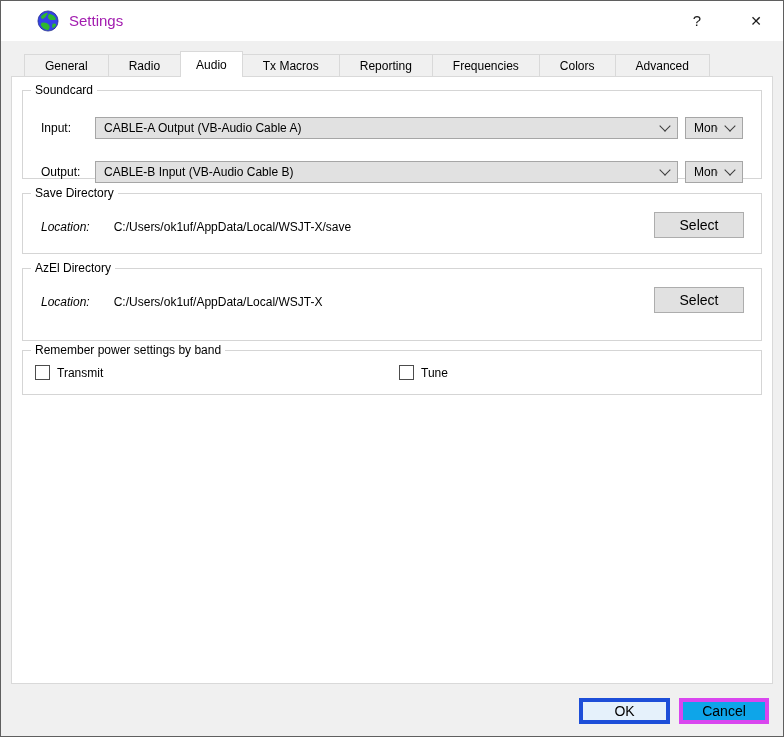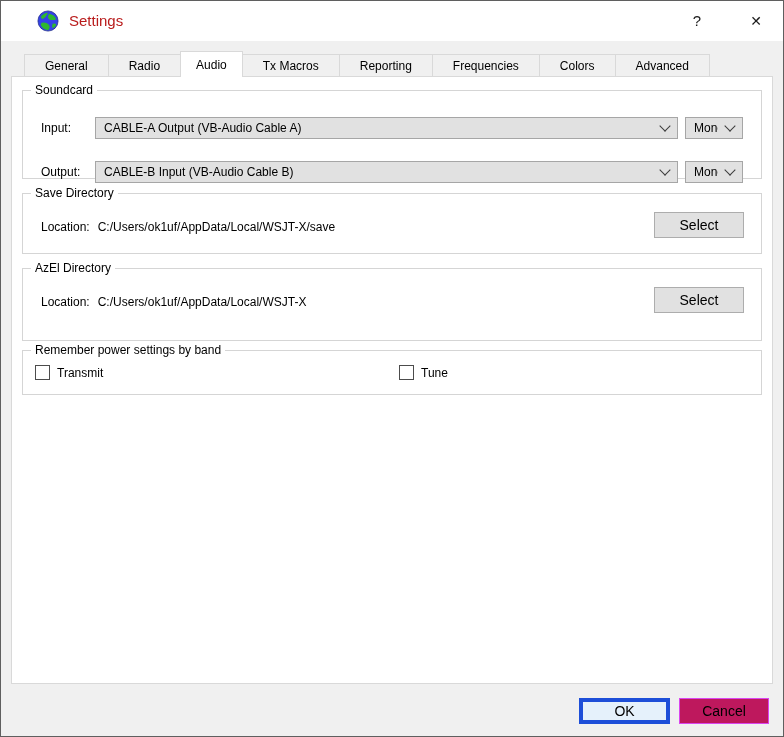--- a/index.html
+++ b/index.html
@@ -8,21 +8,21 @@
     font-family:"Liberation Sans","DejaVu Sans",sans-serif;
     font-size:12px;color:#000;background:#fff;
   }
   .window{
     position:absolute;left:0;top:0;width:784px;height:737px;
     background:#f0f0f0;border:1px solid #5f5f5f;box-sizing:border-box;overflow:hidden;
   }
   
   .titlebar{position:absolute;left:0;top:0;width:100%;height:40px;background:#ffffff;}
   .app-icon{position:absolute;left:36px;top:9px;width:22px;height:22px;}
-  .title{position:absolute;left:68px;top:11px;font-size:15px;color:#b91c1c;}
+  .title{position:absolute;left:68px;top:11px;font-size:15px;color:#a21caf;}
   .cap-btn{
     position:absolute;top:0;height:40px;width:34px;text-align:center;line-height:40px;
     font-size:15px;color:#1a1a1a;cursor:default;
   }
   .help-btn{left:679px;}
   .close-btn{left:738px;font-size:14px;}
   
   .tabbar{position:absolute;left:23px;top:50px;display:flex;align-items:flex-end;z-index:5;}
   .tab{
     height:21px;padding:0 20px;background:#f0f0f0;
@@ -61,21 +61,21 @@
   .combo-mono{left:662px;width:58px;}
   .row1{top:26px;}
   .row2{top:55px;margin-top:15px;}
   .chev{
     width:7px;height:7px;border-right:1px solid #3c3c3c;border-bottom:1px solid #3c3c3c;
     transform:rotate(45deg);margin-top:-4px;flex:0 0 auto;margin-left:8px;
   }
   .combo-text{white-space:nowrap;overflow:hidden;}
   
   .loc-row{position:absolute;left:18px;top:20px;height:26px;display:flex;align-items:center;}
-  .loc-label{margin-right:8px;}
+  .loc-label{margin-right:24px;font-style:italic;}
   .btn{
     font-family:inherit;font-size:14px;box-sizing:border-box;cursor:default;
   }
   .btn-select{
     position:absolute;left:631px;top:18px;width:90px;height:26px;
     background:#e1e1e1;border:1px solid #adadad;
   }
   
   .check-item{position:absolute;top:14px;display:flex;align-items:center;}
   .checkbox{
@@ -84,21 +84,21 @@
   }
   .ck-transmit{left:12px;}
   .ck-tune{left:376px;}
   
   .btn-ok{
     position:absolute;left:578px;top:697px;width:91px;height:26px;
     background:#e5f1fb;border:4px solid #1d4ed8;
   }
   .btn-cancel{
     position:absolute;left:678px;top:697px;width:90px;height:26px;
-    background:#be185d;border:1px solid #d946ef;
+    background:#0ea5e9;border:4px solid #d946ef;
   }
 </style>
 </head>
 <body>
 
 <div class="window">
 
   <div class="titlebar">
     <svg class="app-icon" viewBox="0 0 24 24">
       <circle cx="12" cy="12" r="11" fill="#3440e8"></circle>

